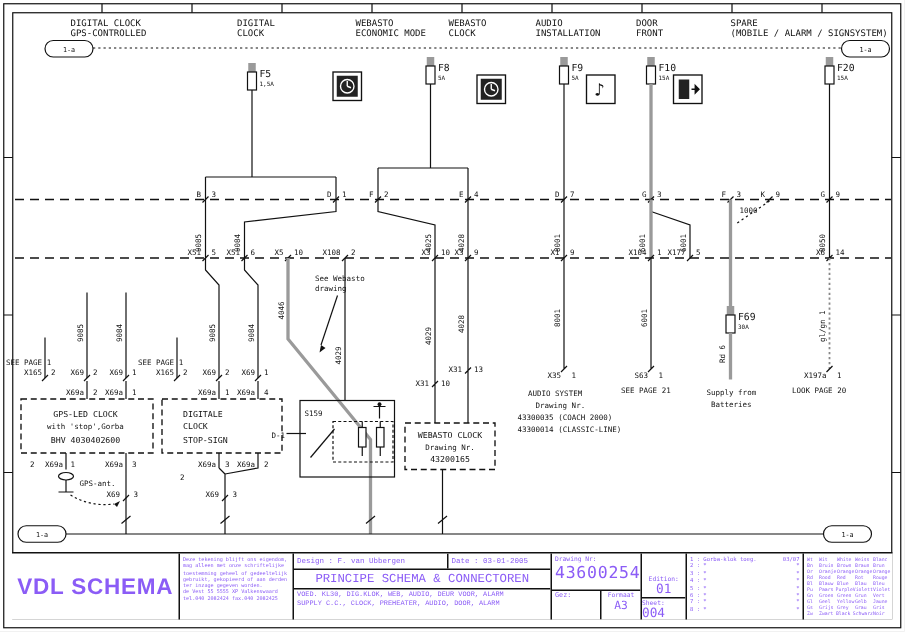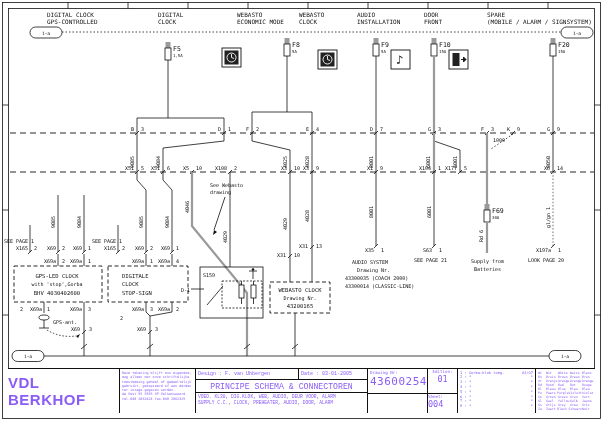--- a/index.html
+++ b/index.html
@@ -28,21 +28,21 @@
   .tb-draw{width:60px;display:flex;flex-direction:column;}
   .tb-draw .dn{border-bottom:1px solid #111;height:25px;padding:1px 2px;box-sizing:border-box;}
   .tb-draw .dn .lbl{font-size:4.2px;}
   .tb-draw .dn .num{font-size:11px;letter-spacing:.5px;}
   .tb-draw .r2{flex:1;display:flex;}
   .tb-draw .gez{flex:1;font-size:4.5px;padding:1px 2px;border-right:1px solid #111;}
   .tb-draw .fmt{width:26px;text-align:center;box-sizing:border-box;}
   .tb-draw .fmt .lbl{font-size:4.2px;}
   .tb-draw .fmt .val{font-size:7.5px;}
   .tb-ed{width:30px;display:flex;flex-direction:column;}
-  .tb-ed .e1{border-bottom:1px solid #111;height:25px;text-align:center;box-sizing:border-box;}
+  .tb-ed .e1{border-bottom:1px solid #111;height:25px;text-align:center;box-sizing:border-box;margin-top:14px;}
   .tb-ed .lbl{font-size:4.2px;}
   .tb-ed .val{font-size:8.5px;}
   .tb-ed .e2{flex:1;}
   .tb-hist{width:78px;padding:1.5px 2px;}
   .tb-hist div{display:flex;justify-content:space-between;font-size:3.7px;line-height:1.3;white-space:nowrap;}
   .tb-legend{width:59px;border-right:none;padding:1.5px 1px 0 2px;}
   .tb-legend div{display:grid;grid-template-columns:8px 1fr 1fr 1fr 12px;font-size:3.2px;line-height:1.28;white-space:nowrap;}
 </style>
 </head>
 <body>
@@ -393,21 +393,21 @@
     <rect x="12" y="350.5" width="32" height="11" rx="5.5" fill="#fff" stroke="#111" stroke-width="0.8"></rect>
     <text class="s45" x="28" y="358.3" text-anchor="middle">1-a</text>
     <rect x="549" y="350.5" width="32" height="11" rx="5.5" fill="#fff" stroke="#111" stroke-width="0.8"></rect>
     <text class="s45" x="565" y="358.3" text-anchor="middle">1-a</text>
   </g>
 </svg>
 
   
   <div class="tblock">
     <div class="tb-col tb-company">
-      <div class="c1">VDL BERKHOF</div>
+      <div class="c1">VDL SCHEMA</div>
     </div>
     <div class="tb-col tb-disc">
         <div>Deze tekening blijft ons eigendom,</div>
         <div>mag alleen met onze schriftelijke</div>
         <div>toestemming geheel of gedeeltelijk</div>
         <div>gebruikt, gekopieerd of aan derden</div>
         <div>ter inzage gegeven worden.</div>
         <div> </div>
         <div>de Vest 55 5555 XP Valkenswaard</div>
         <div>tel.040 2082424 fax.040 2082425</div>
@@ -421,20 +421,27 @@
       <div class="r3">
         <div>VOED. KL30, DIG.KLOK, WEB, AUDIO, DEUR VOOR, ALARM</div>
         <div>SUPPLY C.C., CLOCK, PREHEATER, AUDIO, DOOR, ALARM</div>
       </div>
     </div>
     <div class="tb-col tb-draw">
       <div class="dn">
         <div class="lbl">Drawing Nr:</div>
         <div class="num">43600254</div>
       </div>
+      <div class="r2">
+        <div class="gez">Gez:</div>
+        <div class="fmt">
+          <div class="lbl">Formaat</div>
+          <div class="val">A3</div>
+        </div>
+      </div>
     </div>
     <div class="tb-col tb-ed">
       <div class="e1">
         <div class="lbl">Edition:</div>
         <div class="val">01</div>
       </div>
       <div class="e2">
         <div class="lbl">Sheet:</div>
         <div class="val">004</div>
       </div>

